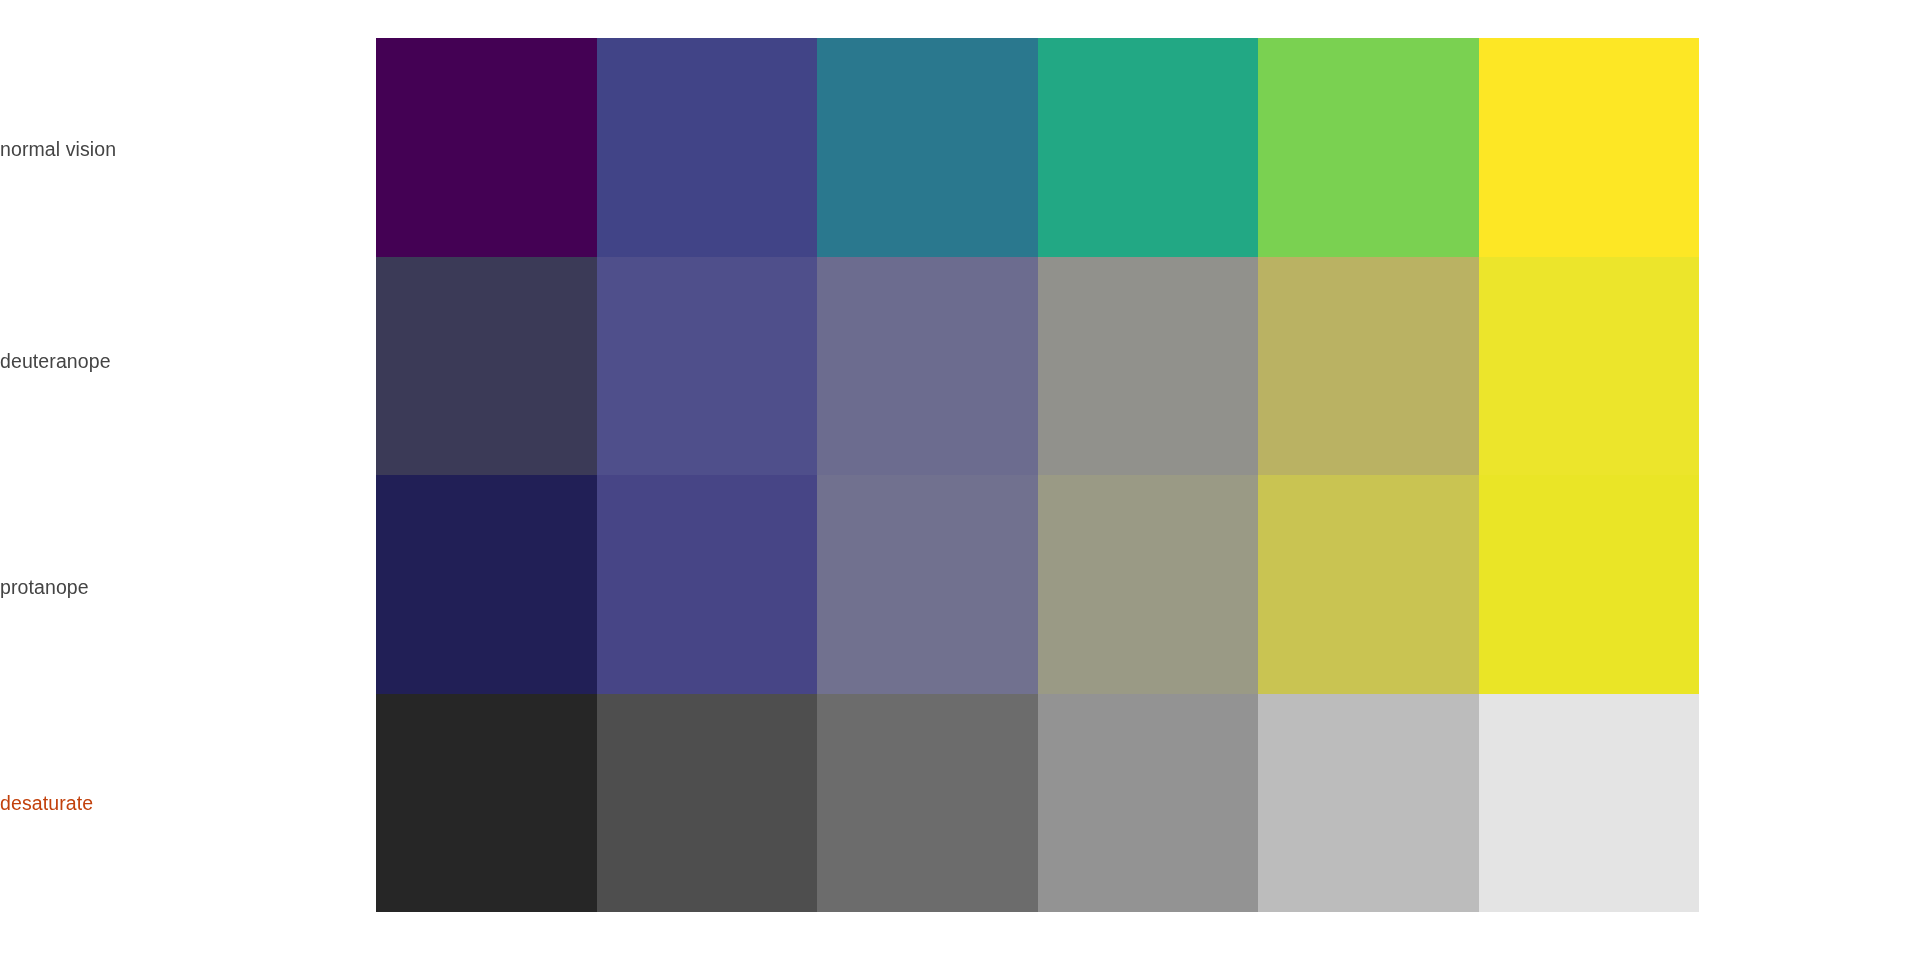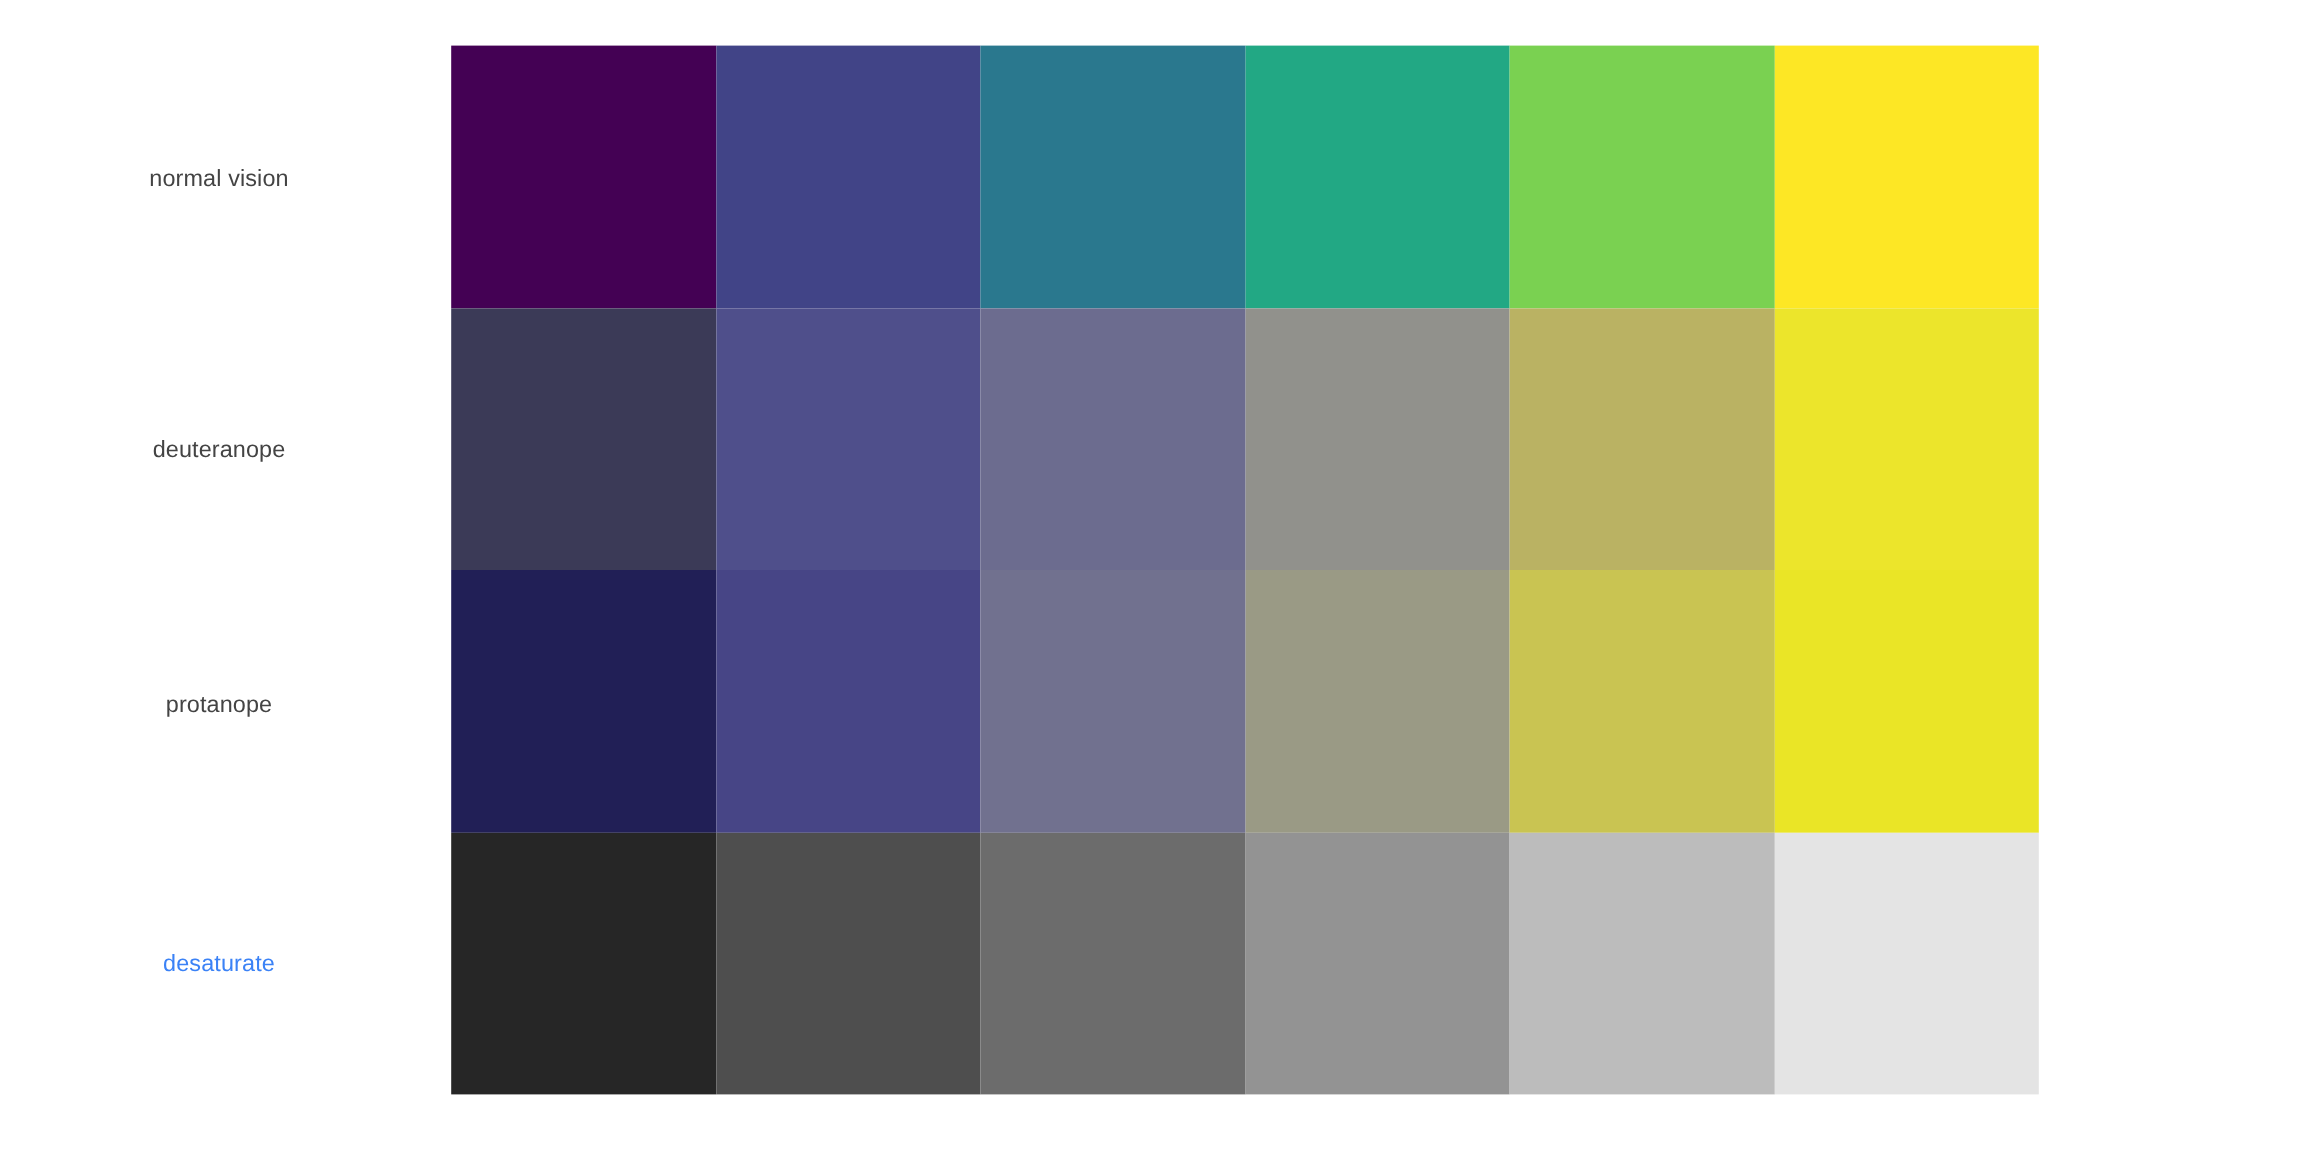--- a/index.html
+++ b/index.html
@@ -40,42 +40,42 @@
     position: absolute;
     left: 0;
     top: 38px;
     width: 365px;
     height: 874px;
   }
   .row-label {
     position: absolute;
     right: 0;
     width: 365px;
-    text-align: center;
+    text-align: left;
     font-size: 19.5px;
     color: #444444;
     line-height: 1;
     white-space: nowrap;
     letter-spacing: 0.1px;
   }
   .row-label.r0 { top: 102px; }
-  .row-label.r1 { top: 328px; }
+  .row-label.r1 { top: 314px; }
   .row-label.r2 { top: 540px; }
   .row-label.r3 { top: 756px; }
 </style>
 </head>
 <body>
 
 <div id="figure" style="background: rgb(255, 255, 255);">
 
   <div id="labels">
     <div class="row-label r0" style="color: rgb(68, 68, 68);">normal vision</div>
     <div class="row-label r1" style="color: rgb(68, 68, 68);">deuteranope</div>
     <div class="row-label r2" style="color: rgb(68, 68, 68);">protanope</div>
-    <div class="row-label r3" style="color: #3b82f6;">desaturate</div>
+    <div class="row-label r3" style="color: #c2410c;">desaturate</div>
   </div>
 
   <div id="grid">
       <div class="swatch" style="background: rgb(68, 1, 84);"></div>
       <div class="swatch" style="background: rgb(65, 68, 135);"></div>
       <div class="swatch" style="background: rgb(42, 120, 142);"></div>
       <div class="swatch" style="background: rgb(34, 168, 132);"></div>
       <div class="swatch" style="background: rgb(122, 209, 81);"></div>
       <div class="swatch" style="background: rgb(253, 231, 37);"></div>
       <div class="swatch" style="background: rgb(59, 58, 87);"></div>

